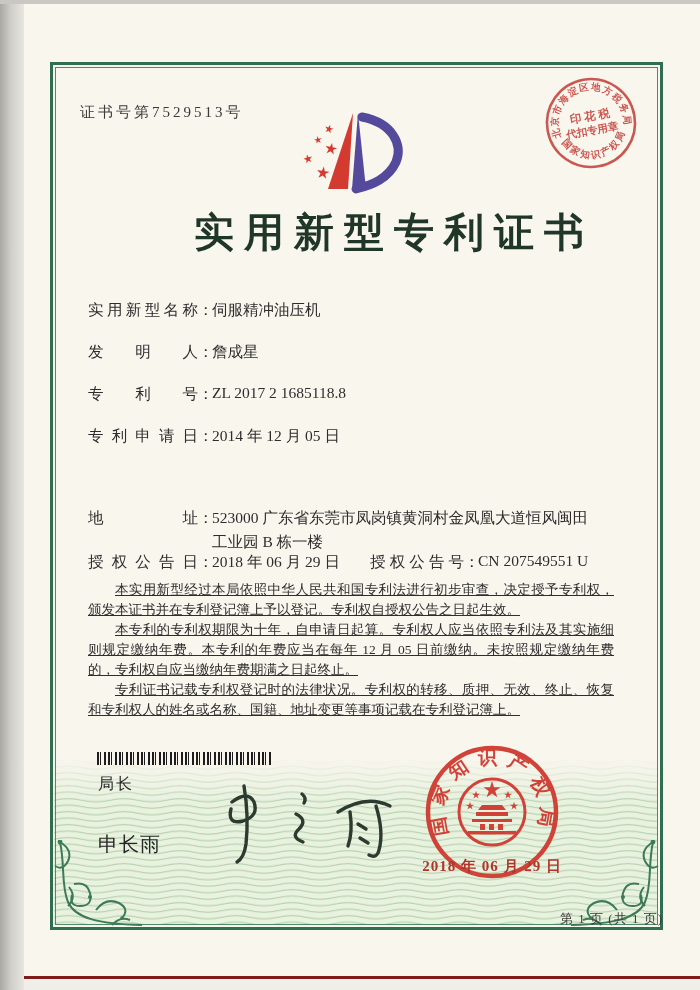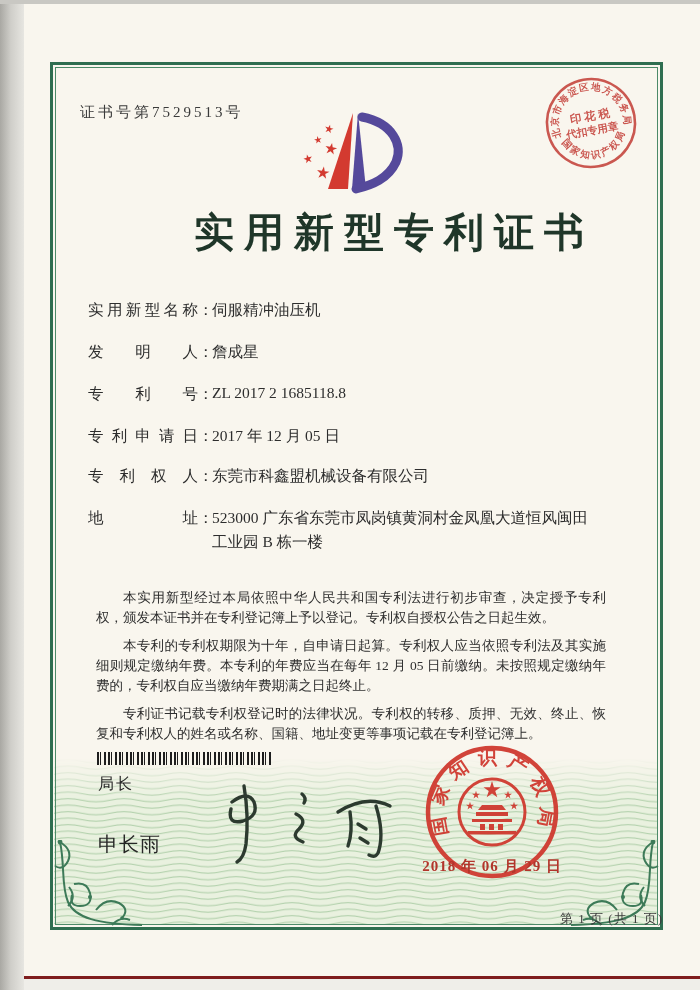--- a/index.html
+++ b/index.html
@@ -37,21 +37,21 @@
   .row .colon{display:inline-block;width:14px;vertical-align:top;}
   .row .val{display:inline-block;vertical-align:top;}
   .val-line2{margin-left:124px;margin-top:3px;}
   .addr{white-space:normal;width:560px;}
   .pair-right{position:absolute;left:282px;top:0;}
   .pair-right .lbl{width:94px;}
   .paragraphs{
     position:absolute;left:64px;top:576px;width:526px;
     font-size:13.5px;line-height:20px;color:#2e2e2e;text-align:justify;text-justify:inter-character;
   }
-  .paragraphs p{margin:8px;text-indent:2em;}
+  .paragraphs p{margin:0;text-indent:2em;text-decoration:underline;}
   .guilloche{
     position:absolute;left:30px;top:754px;width:604px;height:166px;
     -webkit-mask-image:linear-gradient(to bottom,transparent 0,#000 42px);
     mask-image:linear-gradient(to bottom,transparent 0,#000 42px);
   }
   .barcode{
     position:absolute;left:73px;top:748px;width:176px;height:13px;
     background:repeating-linear-gradient(90deg,
       #1e1e1e 0 2px,transparent 2px 3px,
       #1e1e1e 3px 4px,transparent 4px 7px,
@@ -122,28 +122,31 @@
     <div class="row" style="top:338px">
       <span class="lbl">发明人</span><span class="colon">：</span><span class="val">詹成星</span>
     </div>
     <div class="row" style="top:296px">
       <span class="lbl">实用新型名称</span><span class="colon">：</span><span class="val">伺服精冲油压机</span>
     </div>
     <div class="row" style="top:380px">
       <span class="lbl">专利号</span><span class="colon">：</span><span class="val">ZL 2017 2 1685118.8</span>
     </div>
     <div class="row" style="top:422px">
-      <span class="lbl">专利申请日</span><span class="colon">：</span><span class="val">2017 年 12 月 05 日</span>
-    </div>
-    <div class="row" style="top:462px">
-      <span class="lbl">专利权人</span><span class="colon">：</span><span class="val">东莞市科鑫盟机械设备有限公司</span>
+      <span class="lbl">专利申请日</span><span class="colon">：</span><span class="val">2014 年 12 月 05 日</span>
     </div>
     <div class="row addr" style="top:504px">
       <span class="lbl">地址</span><span class="colon">：</span><span class="val">523000 广东省东莞市凤岗镇黄洞村金凤凰大道恒风闽田</span>
       <div class="val-line2">工业园 B 栋一楼</div>
+    </div>
+    <div class="row" style="top:548px">
+      <span class="lbl">授权公告日</span><span class="colon">：</span><span class="val">2018 年 06 月 29 日</span>
+      <span class="pair-right">
+        <span class="lbl">授权公告号</span><span class="colon">：</span><span class="val">CN 207549551 U</span>
+      </span>
     </div>
 
     <div class="paragraphs">
       <p>本实用新型经过本局依照中华人民共和国专利法进行初步审查，决定授予专利权，颁发本证书并在专利登记簿上予以登记。专利权自授权公告之日起生效。</p>
       <p>本专利的专利权期限为十年，自申请日起算。专利权人应当依照专利法及其实施细则规定缴纳年费。本专利的年费应当在每年 12 月 05 日前缴纳。未按照规定缴纳年费的，专利权自应当缴纳年费期满之日起终止。</p>
       <p>专利证书记载专利权登记时的法律状况。专利权的转移、质押、无效、终止、恢复和专利权人的姓名或名称、国籍、地址变更等事项记载在专利登记簿上。</p>
     </div>
 
     <div class="barcode"></div>
 

